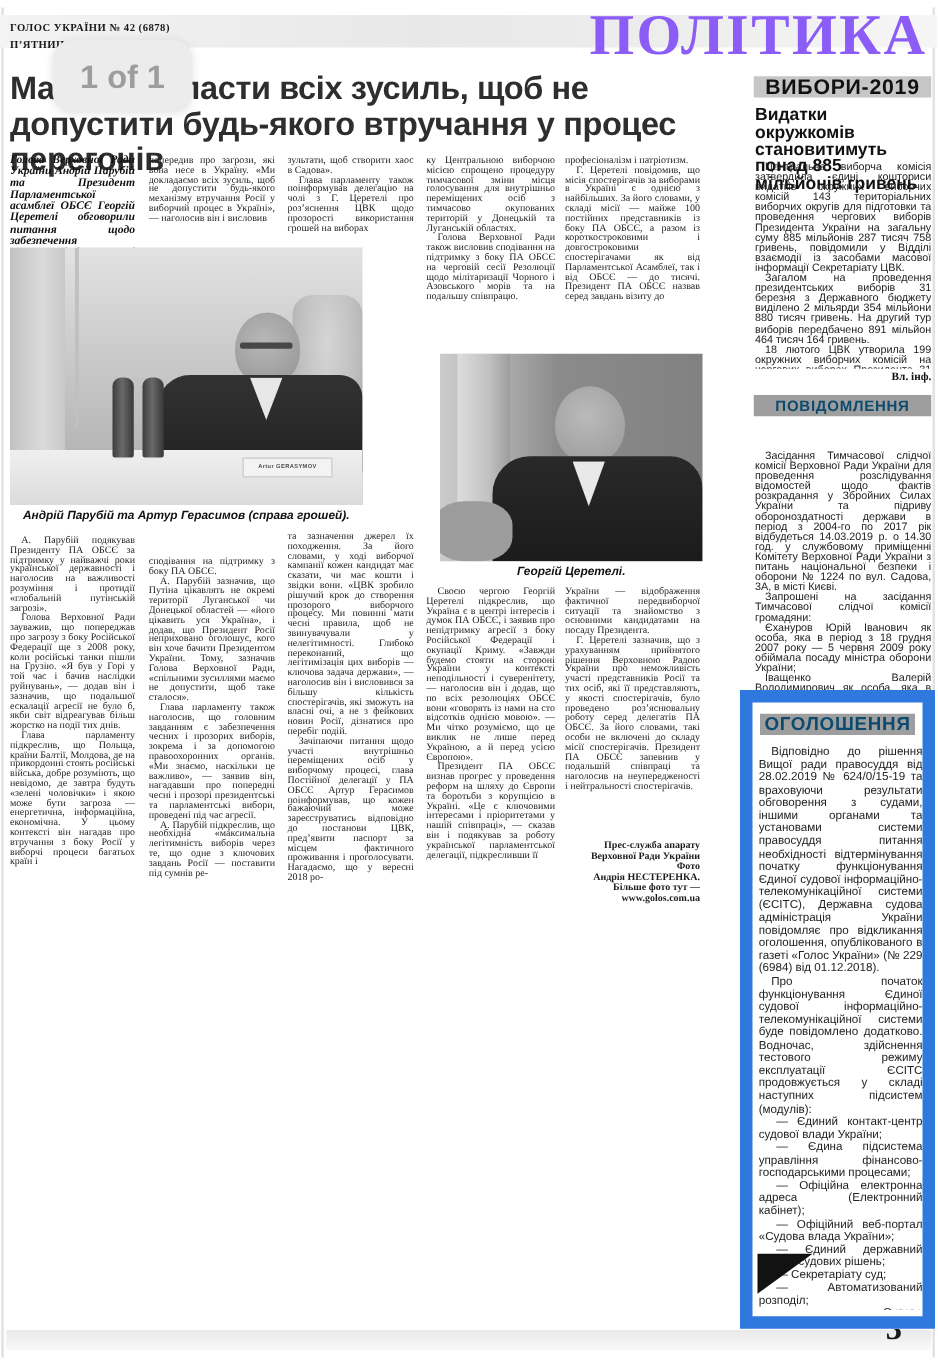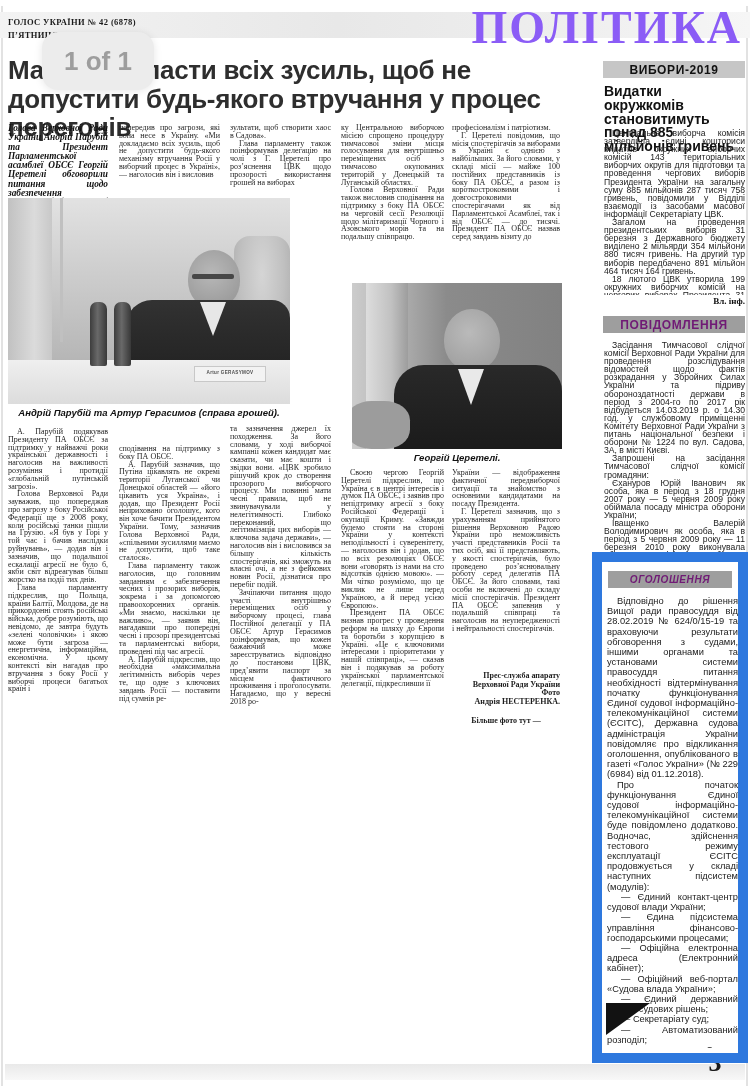--- a/index.html
+++ b/index.html
@@ -19,21 +19,21 @@
   .badge{left:42px;top:32px;width:112px;height:58px;background:#ececec;border-radius:16px;
     box-shadow:0 1px 8px rgba(0,0,0,.10);z-index:60;display:flex;align-items:center;justify-content:center;
     font:bold 26px "Liberation Sans",sans-serif;color:#9d9d9d;}
   
   .col{font:8px/7.8px "Liberation Serif",serif;color:#1d1d1d;text-align:justify;overflow:hidden;z-index:4;}
   .col p.para{margin:0;text-indent:9px;}
   .cont p.para:first-child{text-indent:0;}
   .lede{font:bold italic 9.3px/9.3px "Liberation Serif",serif;color:#111;text-align:justify;overflow:hidden;z-index:4;}
   .caption{font:bold italic 9.5px/11px "Liberation Sans",sans-serif;color:#111;text-align:center;z-index:5;}
   .press p.para{text-indent:0;text-align:right;font-weight:bold;margin:0;font-size:8px;line-height:8.6px;}
-  .press p.para:nth-child(5),.press p.para:nth-child(6){text-align:center;margin-top:11px;}
+  .press p.para:nth-child(5),.press p.para:nth-child(6){text-align:right;}
   
   .photo{overflow:hidden;z-index:4;filter:grayscale(100%);}
   .ph1{background:linear-gradient(180deg,#e3e2de 0%,#cfcecb 35%,#b9b8b4 75%,#a9a8a4 100%);}
   .ph1-curtain{left:0;top:0;width:44px;height:100%;background:linear-gradient(90deg,#c2c1bd,#dcdbd7 60%,#c9c8c4);}
   .ph1-panel{left:52px;top:0;width:3px;height:70%;background:#c1c0bc;}
   .ph1-chair{left:226px;top:38px;width:56px;height:128px;background:radial-gradient(ellipse at 50% 30%,#d8d5cc 0%,#c3c0b7 55%,#aaa79e 100%);border-radius:16px;}
   .ph1-head{left:180px;top:52px;width:52px;height:58px;background:radial-gradient(circle at 45% 40%,#c3b6aa,#9d9082);border-radius:50% 50% 46% 46%;}
   .ph1-glasses{left:184px;top:76px;width:42px;height:5px;background:#4c4640;border-radius:2px;}
   .ph1-body{left:118px;top:102px;width:164px;height:78px;background:linear-gradient(180deg,#35322f,#232120);border-radius:26px 18px 0 0;}
   .ph1-shirt{left:192px;top:104px;width:26px;height:34px;background:#e9e7e2;clip-path:polygon(50% 0,0 0,50% 100%,100% 0);}
@@ -42,22 +42,22 @@
   .ph1-nameplate{left:186px;top:168px;width:70px;height:14px;background:#f4f3ef;border:1px solid #c9c8c4;
      font:bold 4.6px/12px "Liberation Sans",sans-serif;color:#55514c;text-align:center;letter-spacing:.3px;}
   .ph2{background:linear-gradient(90deg,#cfccc6 0%,#b4b1ab 22%,#8d8b86 45%,#83817c 100%);}
   .ph2-column{left:14px;top:0;width:42px;height:100%;background:linear-gradient(90deg,#e0ddd7,#c4c1bb 60%,#a09d97);}
   .ph2-head{left:92px;top:26px;width:56px;height:62px;background:radial-gradient(circle at 45% 38%,#c6b8ab,#a4968a);border-radius:50% 50% 48% 48%;}
   .ph2-suit{left:42px;top:82px;width:168px;height:84px;background:linear-gradient(180deg,#2b2927,#1c1b1a);border-radius:30px 26px 0 0;}
   .ph2-shirt{left:106px;top:86px;width:26px;height:36px;background:#ece9e4;clip-path:polygon(0 0,100% 0,50% 100%);}
   .ph2-hand{left:-6px;top:118px;width:64px;height:48px;background:#9f9c96;border-radius:40%;}
   
   .sbar{z-index:6;display:flex;align-items:center;justify-content:center;font-family:"Liberation Sans",sans-serif;font-weight:bold;}
-  .bar-light{background:#c6c6c6;color:#111;font-size:12px;letter-spacing:.6px;}
-  .bar-dark{background:#9e9e9e;color:#701a75;font-size:12px;letter-spacing:.6px;}
+  .bar-light{background:#c6c6c6;color:#111;font-size:17px;letter-spacing:.6px;}
+  .bar-dark{background:#9e9e9e;color:#0c4a6e;font-size:12px;letter-spacing:.6px;}
   .sb-title{font:bold 14px/13.8px "Liberation Sans",sans-serif;color:#111;z-index:6;}
   .sb-body{font:8.6px/8.1px "Liberation Sans",sans-serif;color:#222;text-align:justify;overflow:hidden;z-index:6;}
   .sb-body p.para{margin:0;text-indent:8px;}
   .sb-sig{font:bold 9px/10px "Liberation Serif",serif;color:#111;text-align:right;z-index:6;}
   
   .ann-box{left:592px;top:552px;width:156px;height:511px;background:#fff;border:10px solid #2e78de;
     box-sizing:border-box;z-index:20;}
   .ann-bar{left:608px;top:571px;width:124px;height:17px;z-index:21;}
   .ann-body{left:607px;top:596px;width:131px;height:452px;font:9.3px/10.2px "Liberation Sans",sans-serif;
     color:#222;text-align:justify;overflow:hidden;z-index:21;}
@@ -163,29 +163,29 @@
 <div class="abs sbar bar-light" style="left:603px;top:61px;width:142px;height:17px;">ВИБОРИ-2019</div>
 <div class="abs sb-title" style="left:604px;top:85px;width:141px;">Видатки окружкомів становитимуть понад 885 мільйонів гривень</div>
 <div class="abs sb-body" style="left:604px;top:129px;width:141px;height:166px;">
     <p class="para">Центральна виборча комісія затвердила єдині кошториси видатків окружних виборчих комісій 143 територіальних виборчих округів для підготовки та проведення чергових виборів Президента України на загальну суму 885 мільйонів 287 тисяч 758 гривень, повідомили у Відділі взаємодії із засобами масової інформації Секретаріату ЦВК.</p>
     <p class="para">Загалом на проведення президентських виборів 31 березня з Державного бюджету виділено 2 мільярди 354 мільйони 880 тисяч гривень. На другий тур виборів передбачено 891 мільйон 464 тисяч 164 гривень.</p>
     <p class="para">18 лютого ЦВК утворила 199 окружних виборчих комісій на чергових виборах Президента 31 березня.</p>
   </div>
 <div class="abs sb-sig" style="left:604px;top:296px;width:141px;">Вл. інф.</div>
 
 <div class="abs sbar bar-dark" style="left:603px;top:316px;width:142px;height:17px;">ПОВІДОМЛЕННЯ</div>
-<div class="abs sb-body" style="left:604px;top:341px;width:141px;height:214px;">
+<div class="abs sb-body" style="left:604px;top:360px;width:141px;height:214px;">
     <p class="para">Засідання Тимчасової слідчої комісії Верховної Ради України для проведення розслідування відомостей щодо фактів розкрадання у Збройних Силах України та підриву обороноздатності держави в період з 2004-го по 2017 рік відбудеться 14.03.2019 р. о 14.30 год. у службовому приміщенні Комітету Верховної Ради України з питань національної безпеки і оборони № 1224 по вул. Садова, 3А, в місті Києві.</p>
     <p class="para">Запрошені на засідання Тимчасової слідчої комісії громадяни:</p>
     <p class="para">Єхануров Юрій Іванович як особа, яка в період з 18 грудня 2007 року — 5 червня 2009 року обіймала посаду міністра оборони України;</p>
     <p class="para">Іващенко Валерій Володимирович як особа, яка в період з 5 червня 2009 року — 11 березня 2010 року виконувала обов’язки міністра оборони України;</p>
   </div>
 
 <div class="abs ann-box"></div>
-<div class="abs sbar bar-dark ann-bar" style="font-size:10px;font-style:italic;">ОГОЛОШЕННЯ</div>
+<div class="abs sbar bar-dark ann-bar" style="font-size:15px;">ОГОЛОШЕННЯ</div>
 <div class="abs ann-body">
     <p class="para">Відповідно до рішення Вищої ради правосуддя від 28.02.2019 № 624/0/15-19 та враховуючи результати обговорення з судами, іншими органами та установами системи правосуддя питання необхідності відтермінування початку функціонування Єдиної судової інформаційно-телекомунікаційної системи (ЄСІТС), Державна судова адміністрація України повідомляє про відкликання оголошення, опублікованого в газеті «Голос України» (№ 229 (6984) від 01.12.2018).</p>
     <p class="para">Про початок функціонування Єдиної судової інформаційно-телекомунікаційної системи буде повідомлено додатково. Водночас, здійснення тестового режиму експлуатації ЄСІТС продовжується у складі наступних підсистем (модулів):</p>
     <p class="para">— Єдиний контакт-центр судової влади України;</p>
     <p class="para">— Єдина підсистема управління фінансово-господарськими процесами;</p>
     <p class="para">— Офіційна електронна адреса (Електронний кабінет);</p>
     <p class="para">— Офіційний веб-портал «Судова влада України»;</p>
     <p class="para">— Єдиний державний реєстр судових рішень;</p>
     <p class="para">— Секретаріату суд;</p>
     <p class="para">— Автоматизований розподіл;</p>

